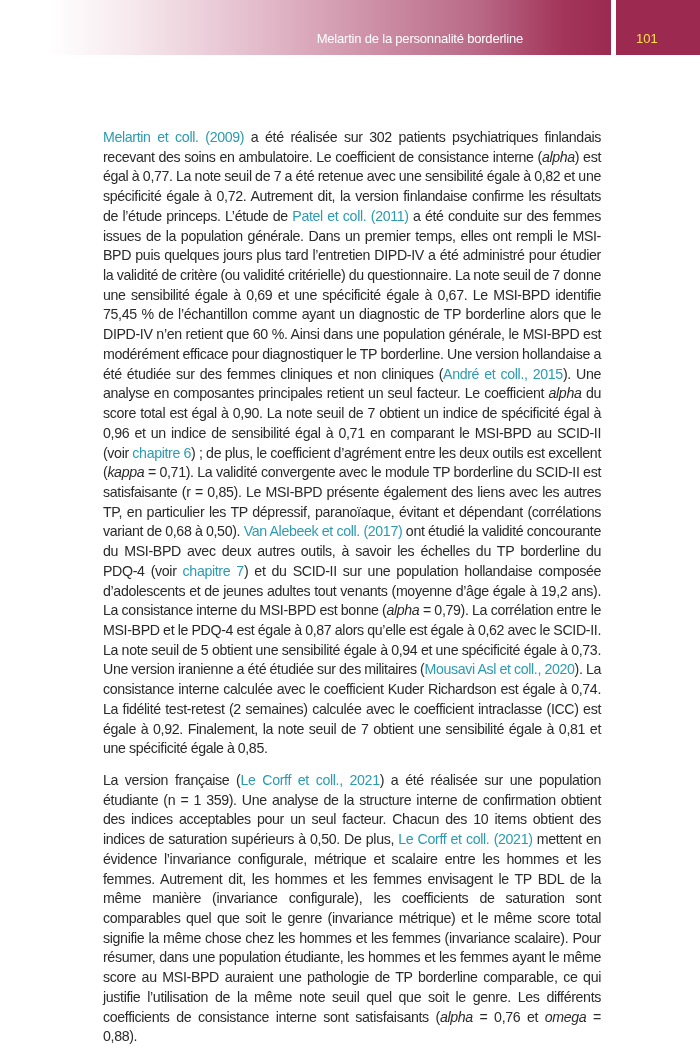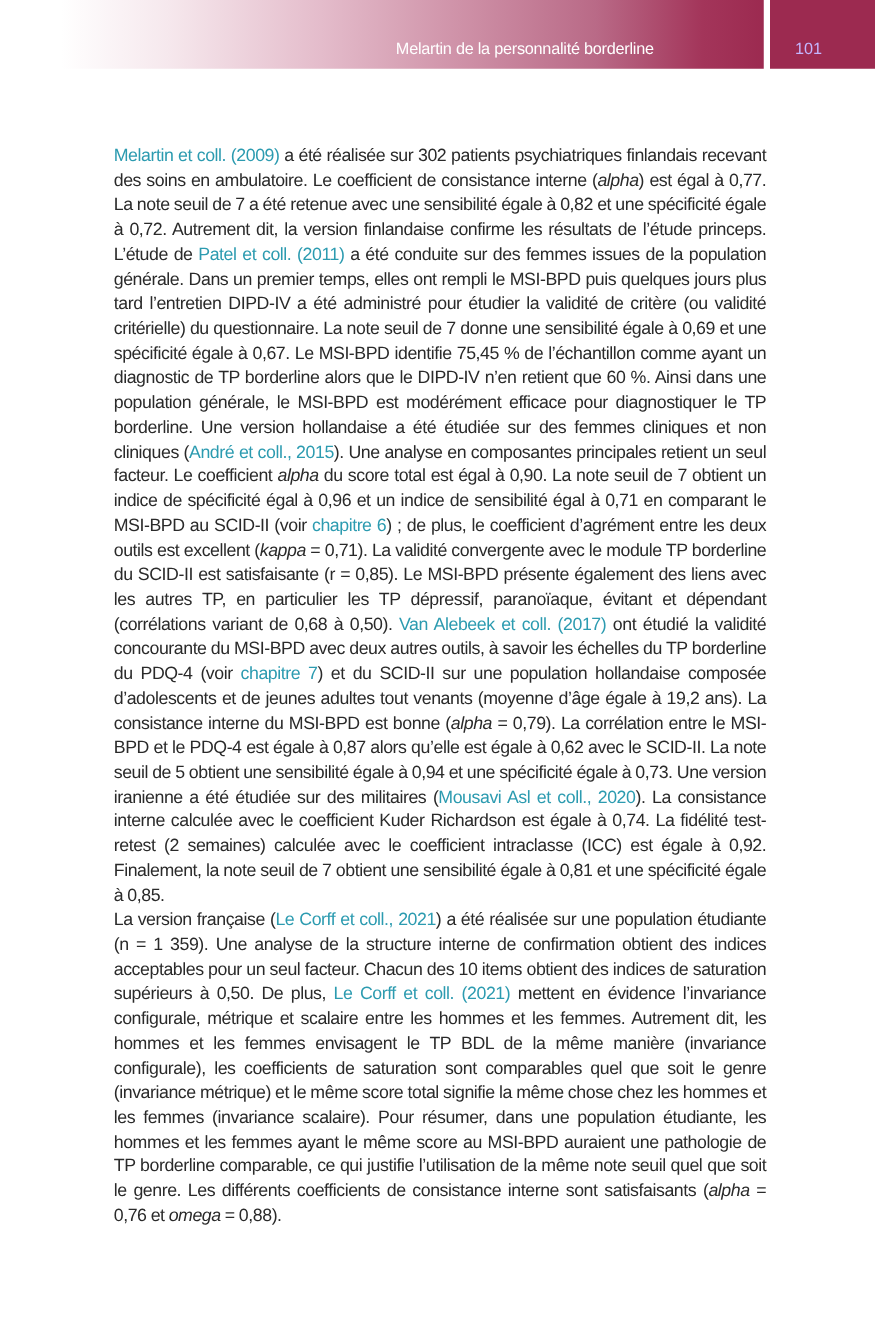--- a/index.html
+++ b/index.html
@@ -12,28 +12,28 @@
     background: linear-gradient(to right, #ffffff 0%, #ffffff 8%, #f6e8ed 22%, #e4bccb 42%, #cf92a8 60%, #b96a87 78%, #a3355a 92%, #9c2a50 100%);
   }
   .header-title {
     position: absolute; right: 88px; top: 31px; font-size: 13px; color: #ffffff;
     letter-spacing: -0.2px; white-space: nowrap;
   }
   .page-box {
     position: absolute; left: 616px; top: 0; width: 84px; height: 55px; background: #9c2a50;
   }
   .page-number {
-    position: absolute; left: 20px; top: 31px; font-size: 13px; color: #c4b5fd;
+    position: absolute; left: 20px; top: 31px; font-size: 13px; color: #fde047;
   }
   .content {
     position: absolute; left: 91px; top: 116px; width: 522px;
     font-size: 14.2px; line-height: 19.72px; color: #2a2a2a; text-align: justify;
     letter-spacing: -0.35px; word-spacing: -0.3px;
   }
-  .content p { margin: 0; }
+  .content p { margin: 12px; }
   .ref { color: #2c9bb0; }
   .em { font-style: italic; }
 </style>
 </head>
 <body>
 
 <div class="header-band">
   <span class="header-title">Melartin de la personnalité borderline</span>
 </div>
 <div class="page-box">

